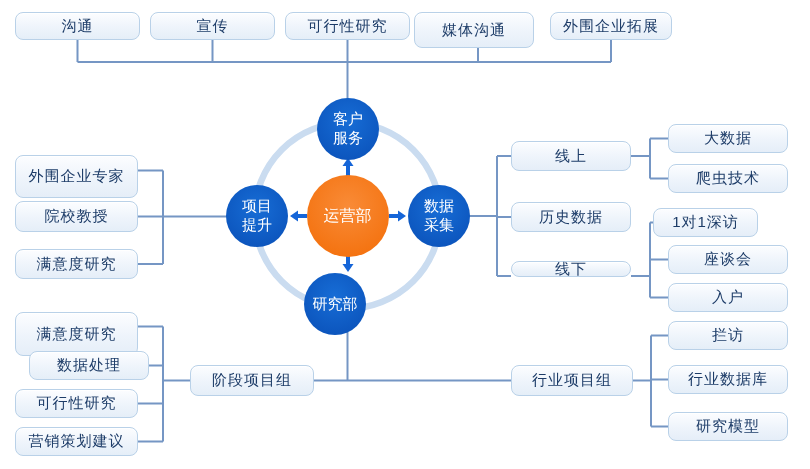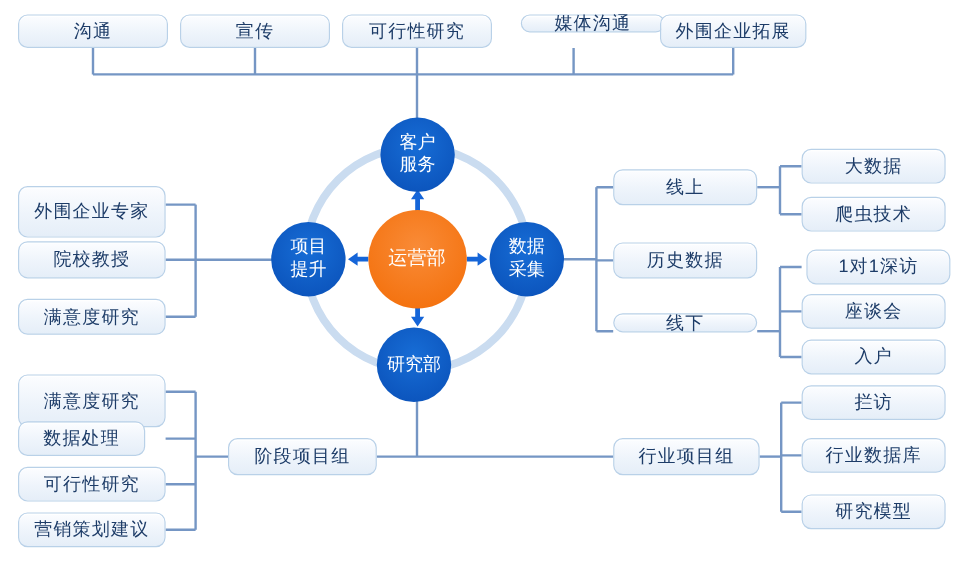--- a/index.html
+++ b/index.html
@@ -76,32 +76,32 @@
       <path d="M348 158 L353.5 166 L350 166 L350 176 L346 176 L346 166 L342.5 166 Z"></path>
       <path d="M348 272 L353.5 264 L350 264 L350 254 L346 254 L346 264 L342.5 264 Z"></path>
       <path d="M290 216 L298 210.5 L298 214 L307 214 L307 218 L298 218 L298 221.5 Z"></path>
       <path d="M406 216 L398 210.5 L398 214 L389 214 L389 218 L398 218 L398 221.5 Z"></path>
     </g>
   </svg>
 
   <div class="box" style="left:15px;top:12px;width:125px;height:28px">沟通</div>
   <div class="box" style="left:150px;top:12px;width:125px;height:28px">宣传</div>
   <div class="box" style="left:285px;top:12px;width:125px;height:28px">可行性研究</div>
-  <div class="box" style="left:434px;top:12px;width:120px;height:15px">媒体沟通</div>
+  <div class="box" style="left:414px;top:12px;width:120px;height:36px">媒体沟通</div>
   <div class="box" style="left:550px;top:12px;width:122px;height:28px">外围企业拓展</div>
 
   <div class="circle blue" style="left:317px;top:98px">
     <span>客户</span>
     <span>服务</span>
   </div>
   <div class="circle blue" style="left:408px;top:185px">
     <span>数据</span>
     <span>采集</span>
   </div>
-  <div class="circle blue" style="left:314px;top:273px">
+  <div class="circle blue" style="left:304px;top:273px">
     <span>研究部</span>
   </div>
   <div class="circle blue" style="left:226px;top:185px">
     <span>项目</span>
     <span>提升</span>
   </div>
   <div class="circle orange" style="left:306.5px;top:174.5px">
     <span>运营部</span>
   </div>
 
@@ -109,26 +109,26 @@
   <div class="box" style="left:15px;top:201px;width:123px;height:31px">院校教授</div>
   <div class="box" style="left:15px;top:249px;width:123px;height:30px">满意度研究</div>
 
   <div class="box" style="left:511px;top:141px;width:120px;height:30px">线上</div>
   <div class="box" style="left:511px;top:202px;width:120px;height:30px">历史数据</div>
   <div class="box" style="left:511px;top:261px;width:120px;height:16px">线下</div>
 
   <div class="box" style="left:668px;top:124px;width:120px;height:29px">大数据</div>
   <div class="box" style="left:668px;top:164px;width:120px;height:29px">爬虫技术</div>
 
-  <div class="box" style="left:672px;top:208px;width:120px;height:29px">1对1深访</div>
+  <div class="box" style="left:653px;top:208px;width:105px;height:29px">1对1深访</div>
   <div class="box" style="left:668px;top:245px;width:120px;height:29px">座谈会</div>
   <div class="box" style="left:668px;top:283px;width:120px;height:29px">入户</div>
 
   <div class="box" style="left:15px;top:312px;width:123px;height:44px">满意度研究</div>
-  <div class="box" style="left:15px;top:351px;width:106px;height:29px">数据处理</div>
+  <div class="box" style="left:29px;top:351px;width:120px;height:29px">数据处理</div>
   <div class="box" style="left:15px;top:389px;width:123px;height:29px">可行性研究</div>
   <div class="box" style="left:15px;top:427px;width:123px;height:29px">营销策划建议</div>
 
   <div class="box" style="left:190px;top:365px;width:124px;height:31px">阶段项目组</div>
   <div class="box" style="left:511px;top:365px;width:122px;height:31px">行业项目组</div>
 
   <div class="box" style="left:668px;top:321px;width:120px;height:29px">拦访</div>
   <div class="box" style="left:668px;top:365px;width:120px;height:29px">行业数据库</div>
   <div class="box" style="left:668px;top:412px;width:120px;height:29px">研究模型</div>
 

